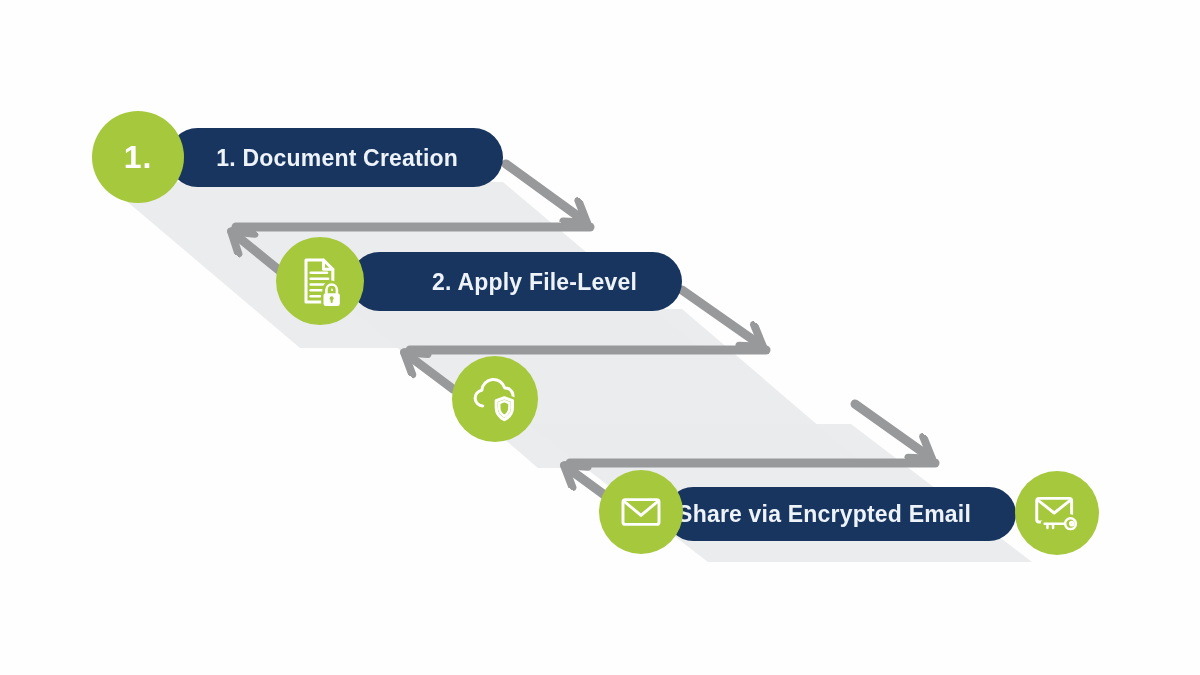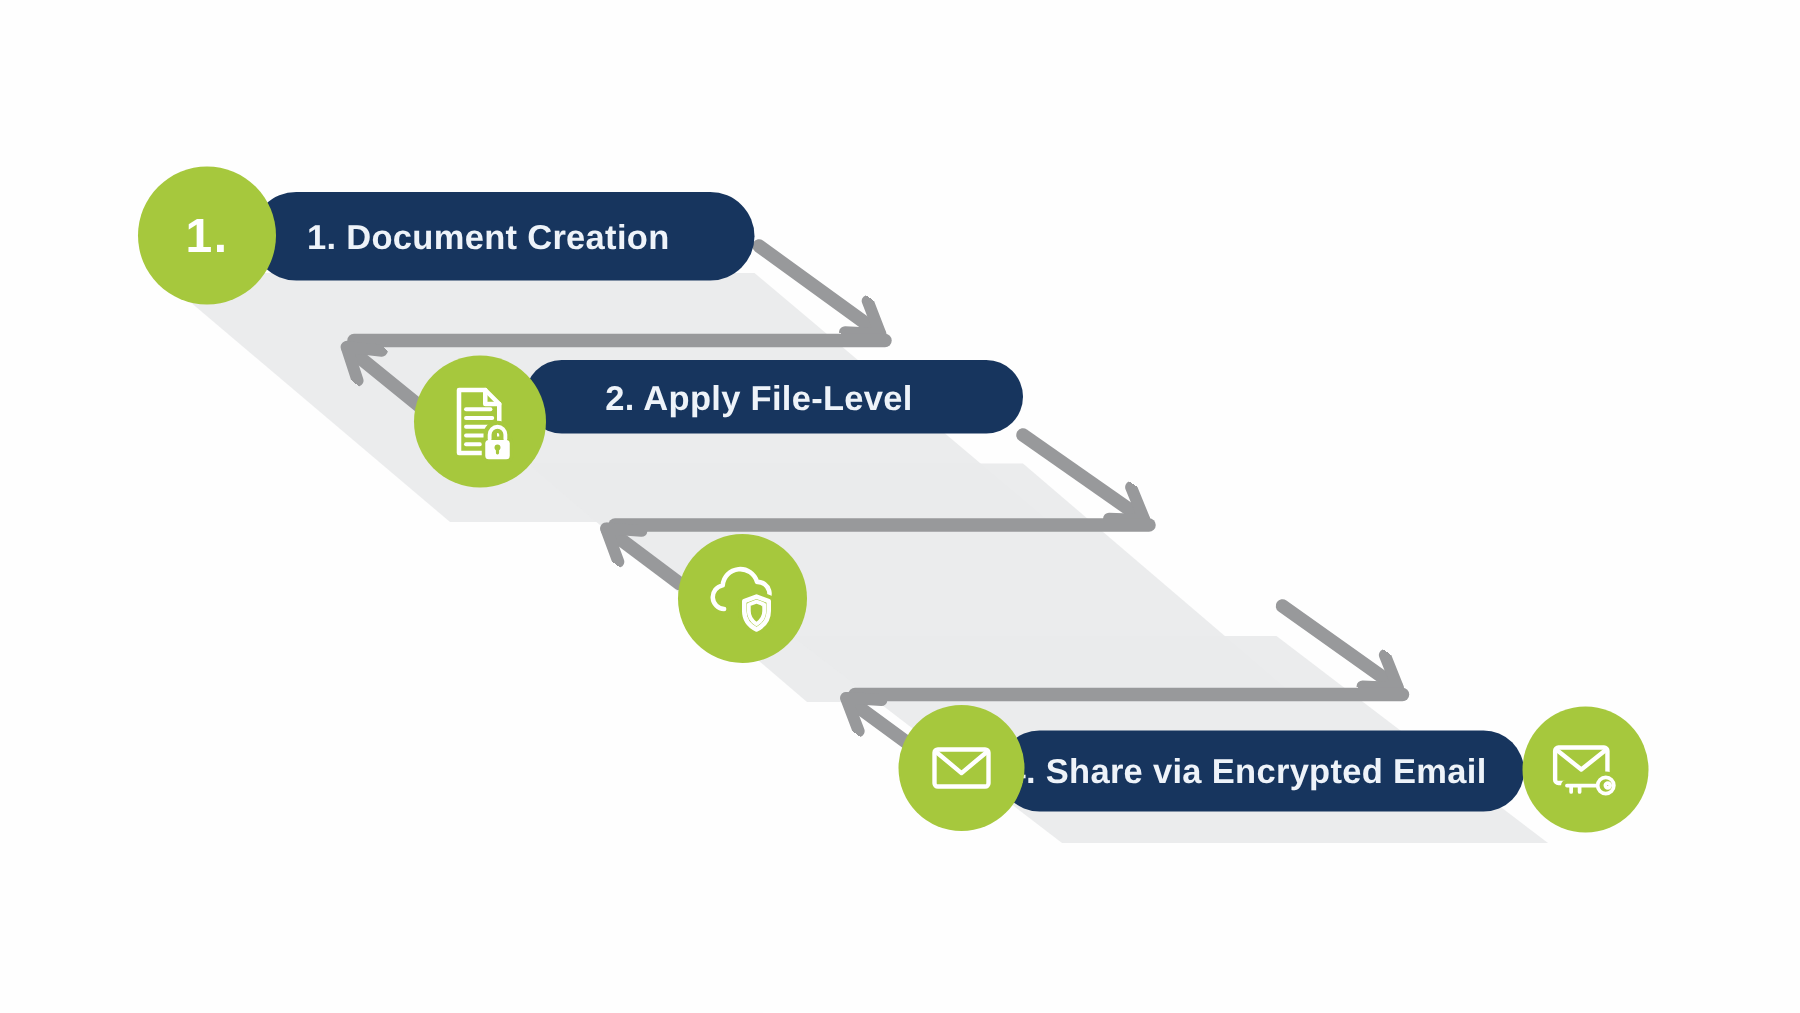--- a/index.html
+++ b/index.html
@@ -10,21 +10,21 @@
   .stage{
     position:relative; width:1200px; height:675px; background:var(--bg);
     overflow:hidden; font-family:"Liberation Sans", sans-serif;
   }
   .layer{position:absolute; left:0; top:0; width:1200px; height:675px; pointer-events:none;}
   .band{fill:var(--band); opacity:.92;}
   .shaft{stroke:var(--arrow); stroke-width:9; fill:none; stroke-linecap:round;}
   .ah{stroke:var(--arrow); fill:none; stroke-linecap:round; stroke-linejoin:round;}
   .bar{
     position:absolute; background:var(--navy); border-radius:30px;
-    display:flex; align-items:center; justify-content:center;
+    display:flex; align-items:center; justify-content:flex-end;
     padding-left:25px; padding-right:45px; box-sizing:border-box;
   }
   .bar-label{
     color:var(--text); font-weight:bold; font-size:23px; line-height:28px;
     text-align:center; letter-spacing:.2px; white-space:nowrap;
   }
   .bar-label .line{display:block;}
   .circle{
     position:absolute; background:var(--green); border-radius:50%;
     display:flex; align-items:center; justify-content:center;
@@ -73,21 +73,21 @@
 
   <div class="bar" style="left:168px; top:128px; width:335px; height:59px;">
     <div class="bar-label">
       <span class="line">1. Document Creation</span>
     </div>
   </div>
   <div class="circle" style="left:92px; top:111px; width:92px; height:92px;">
     <span class="badge">1.</span>
   </div>
 
-  <div class="bar" style="left:350px; top:240px; width:332px; height:49px;">
+  <div class="bar" style="left:350px; top:252px; width:332px; height:59px;">
     <div class="bar-label">
       <span class="line">2. Apply File-Level</span>
     </div>
   </div>
   <div class="circle" style="left:276px; top:237px; width:88px; height:88px;">
     <svg class="icon-svg" width="56" height="56" viewBox="0 0 48 48">
       <path class="istroke" d="M12,6 H27 L35,14 V42 H12 Z"></path>
       <path class="istroke" d="M27,6 V14 H35"></path>
       <line class="ithin" x1="16" y1="17" x2="30" y2="17"></line>
       <line class="ithin" x1="16" y1="22" x2="31" y2="22"></line>

